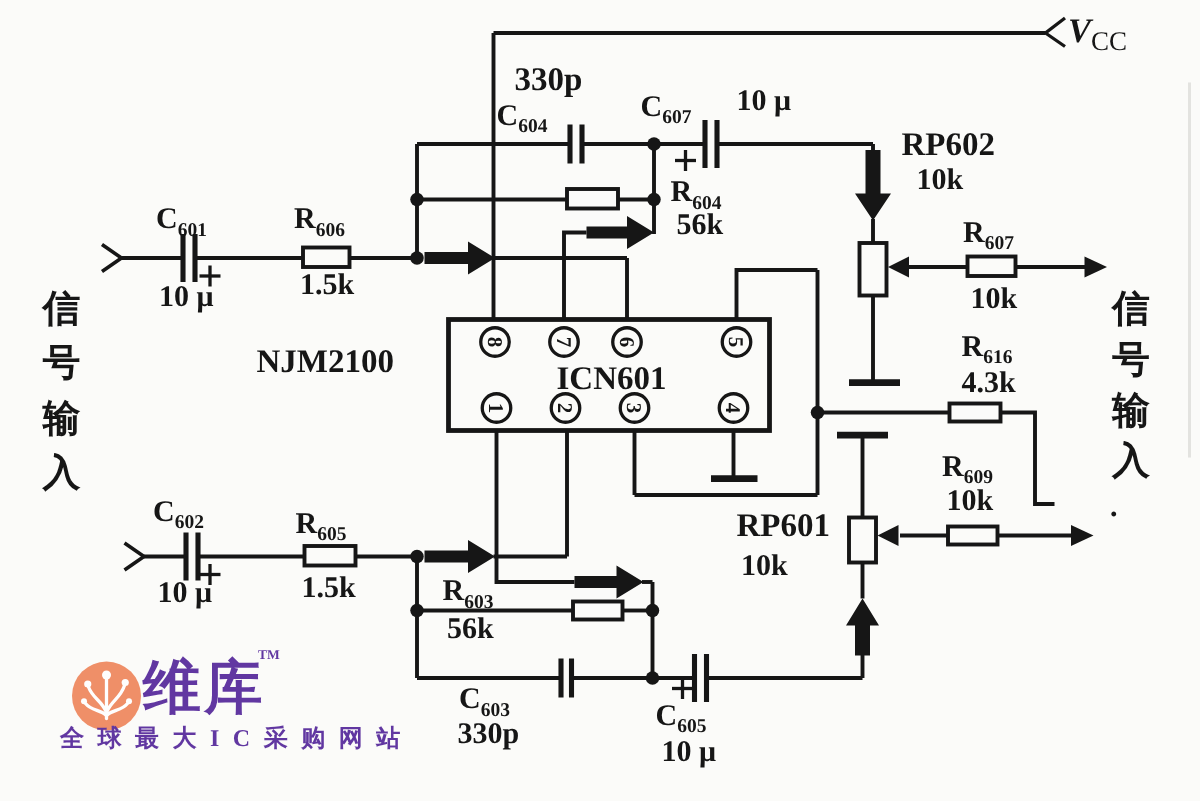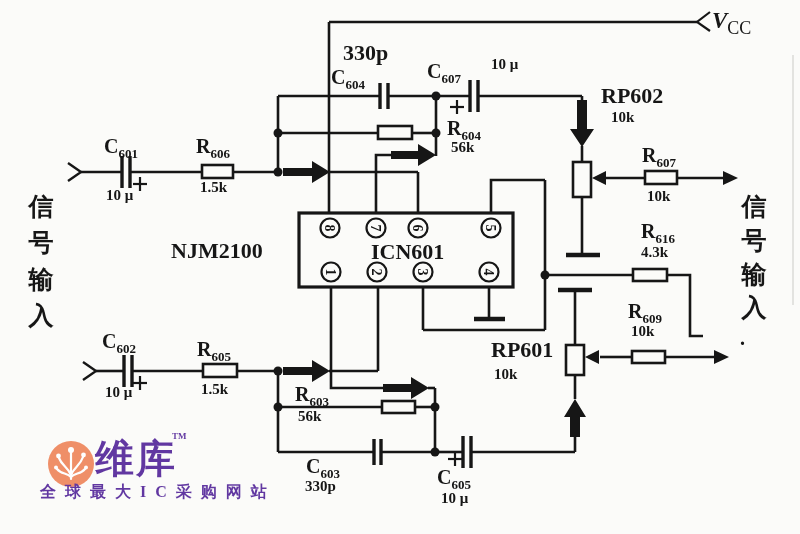--- a/index.html
+++ b/index.html
@@ -3,21 +3,21 @@
 <meta charset="utf-8">
 <style>
   html,body{margin:0;padding:0;}
   body{width:800px;height:534px;overflow:hidden;background:#fbfbf9;position:relative;
        font-family:"Liberation Serif", serif;color:#161616;}
   #canvas{position:absolute;left:0;top:0;width:800px;height:534px;}
   .layer{position:absolute;left:0;top:0;width:800px;height:534px;}
   svg{position:absolute;left:0;top:0;}
   .lbl{position:absolute;font-weight:bold;font-size:20px;line-height:1;white-space:nowrap;z-index:3;}
   .lbl sub{font-size:13px;line-height:0;}
-  .val{position:absolute;font-weight:bold;font-size:15px;line-height:1;white-space:nowrap;z-index:3;}
+  .val{position:absolute;font-weight:bold;font-size:20px;line-height:1;white-space:nowrap;z-index:3;}
   .big{font-size:22px;}
   .vport{position:absolute;display:flex;flex-direction:column;gap:11px;
          font-size:25px;font-weight:bold;line-height:1;z-index:3;}
   .vcc{position:absolute;font-style:italic;font-size:23px;font-weight:bold;z-index:3;}
   .vcc sub{font-style:normal;font-size:18px;font-weight:normal;}
   
   .wm{position:absolute;left:38px;top:428px;width:280px;height:78px;z-index:1;opacity:.88;
       font-family:Liberation Serif, serif;color:#4c1d95;}
   .wm .logo{position:absolute;left:10px;top:13px;width:46px;height:46px;border-radius:50%;
             background:#ee8155;}
@@ -280,21 +280,21 @@
 
   <div class="lbl" style="left:295px;top:384px"><span>R</span><sub>603</sub></div>
   <div class="val" style="left:298px;top:409px">56k</div>
 
   <div class="lbl" style="left:306px;top:456px"><span>C</span><sub>603</sub></div>
   <div class="val" style="left:305px;top:479px">330p</div>
 
   <div class="lbl" style="left:437px;top:467px"><span>C</span><sub>605</sub></div>
   <div class="val" style="left:441px;top:491px">10 μ</div>
 
-  <div class="val big" style="left:171px;top:240px">NJM2100</div>
+  <div class="val big" style="left:171px;top:230px">NJM2100</div>
   <div class="val big" style="left:371px;top:241px;z-index:3">ICN601</div>
 
   <div class="vcc" style="left:712px;top:8px"><span>V</span><sub>CC</sub></div>
 
   <div class="vport" style="left:27px;top:189px;width:28px">
       <span style="width:28px;word-break:break-all;text-align:center;line-height:1.45">信号输入</span>
     </div>
   <div class="vport" style="left:740px;top:190px;width:28px">
     <span style="width:28px;word-break:break-all;text-align:center;line-height:1.35">信号输入</span>
     <span style="font-size:20px;line-height:.2">.</span>

